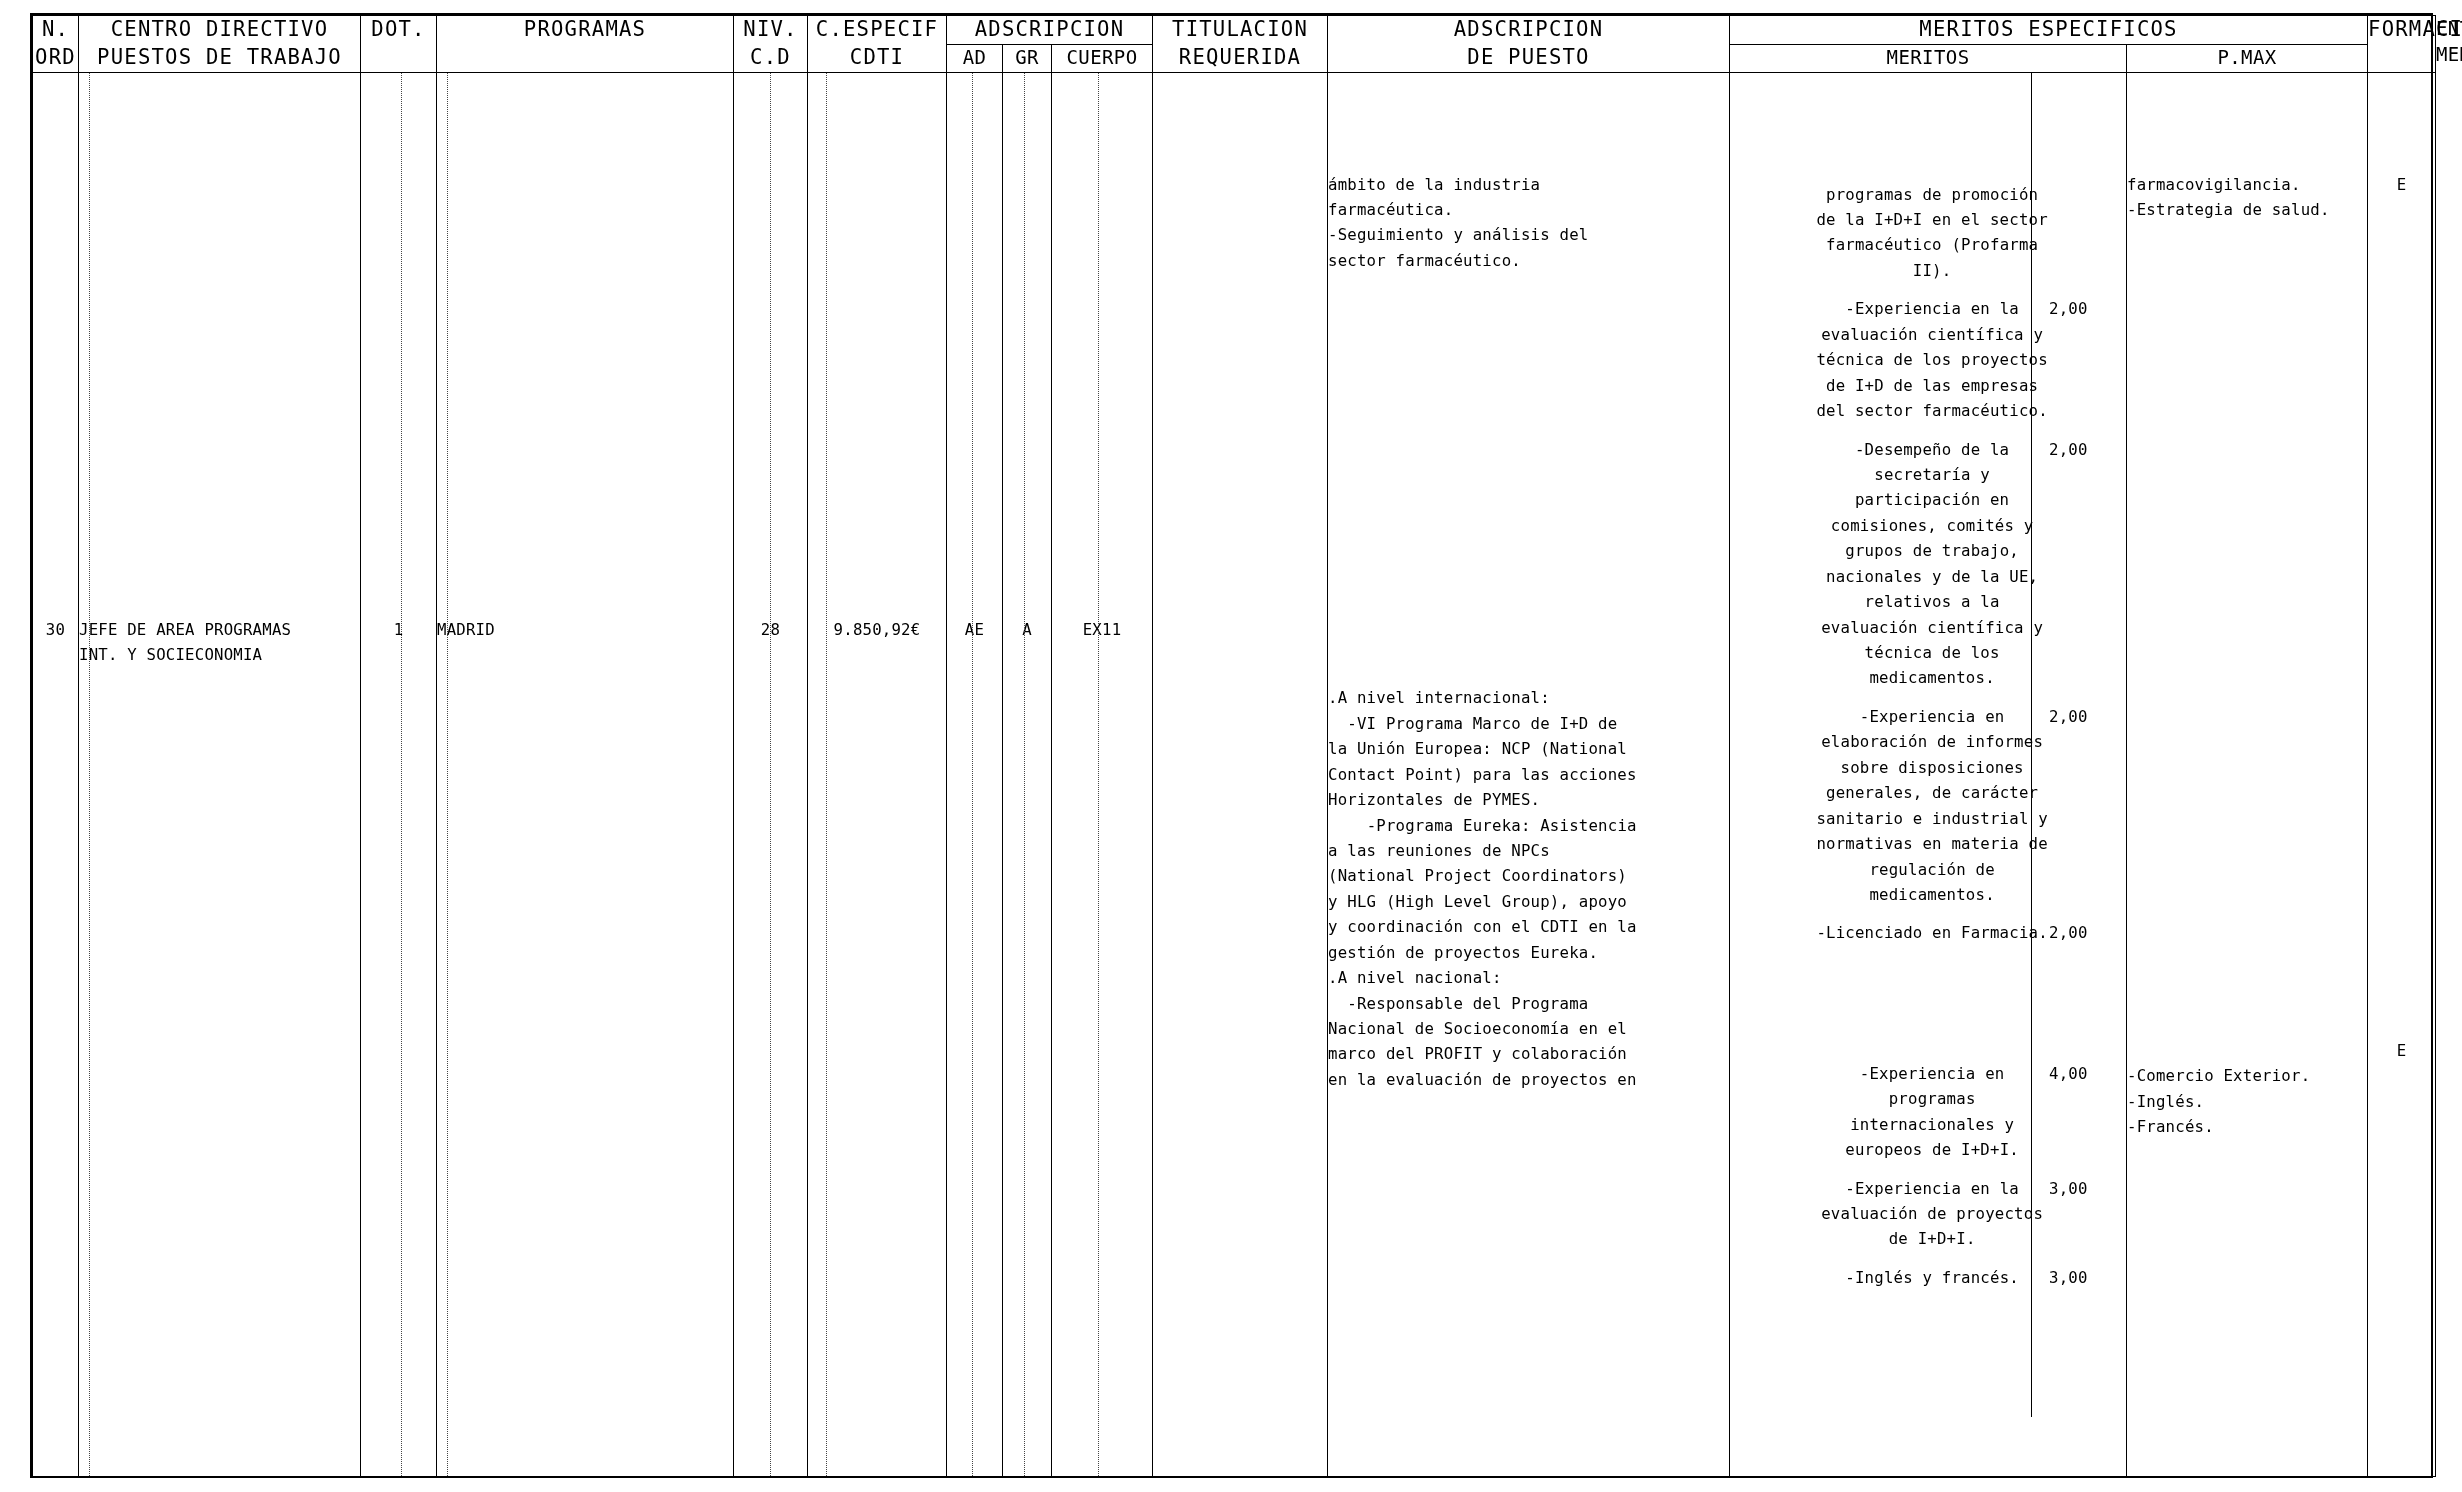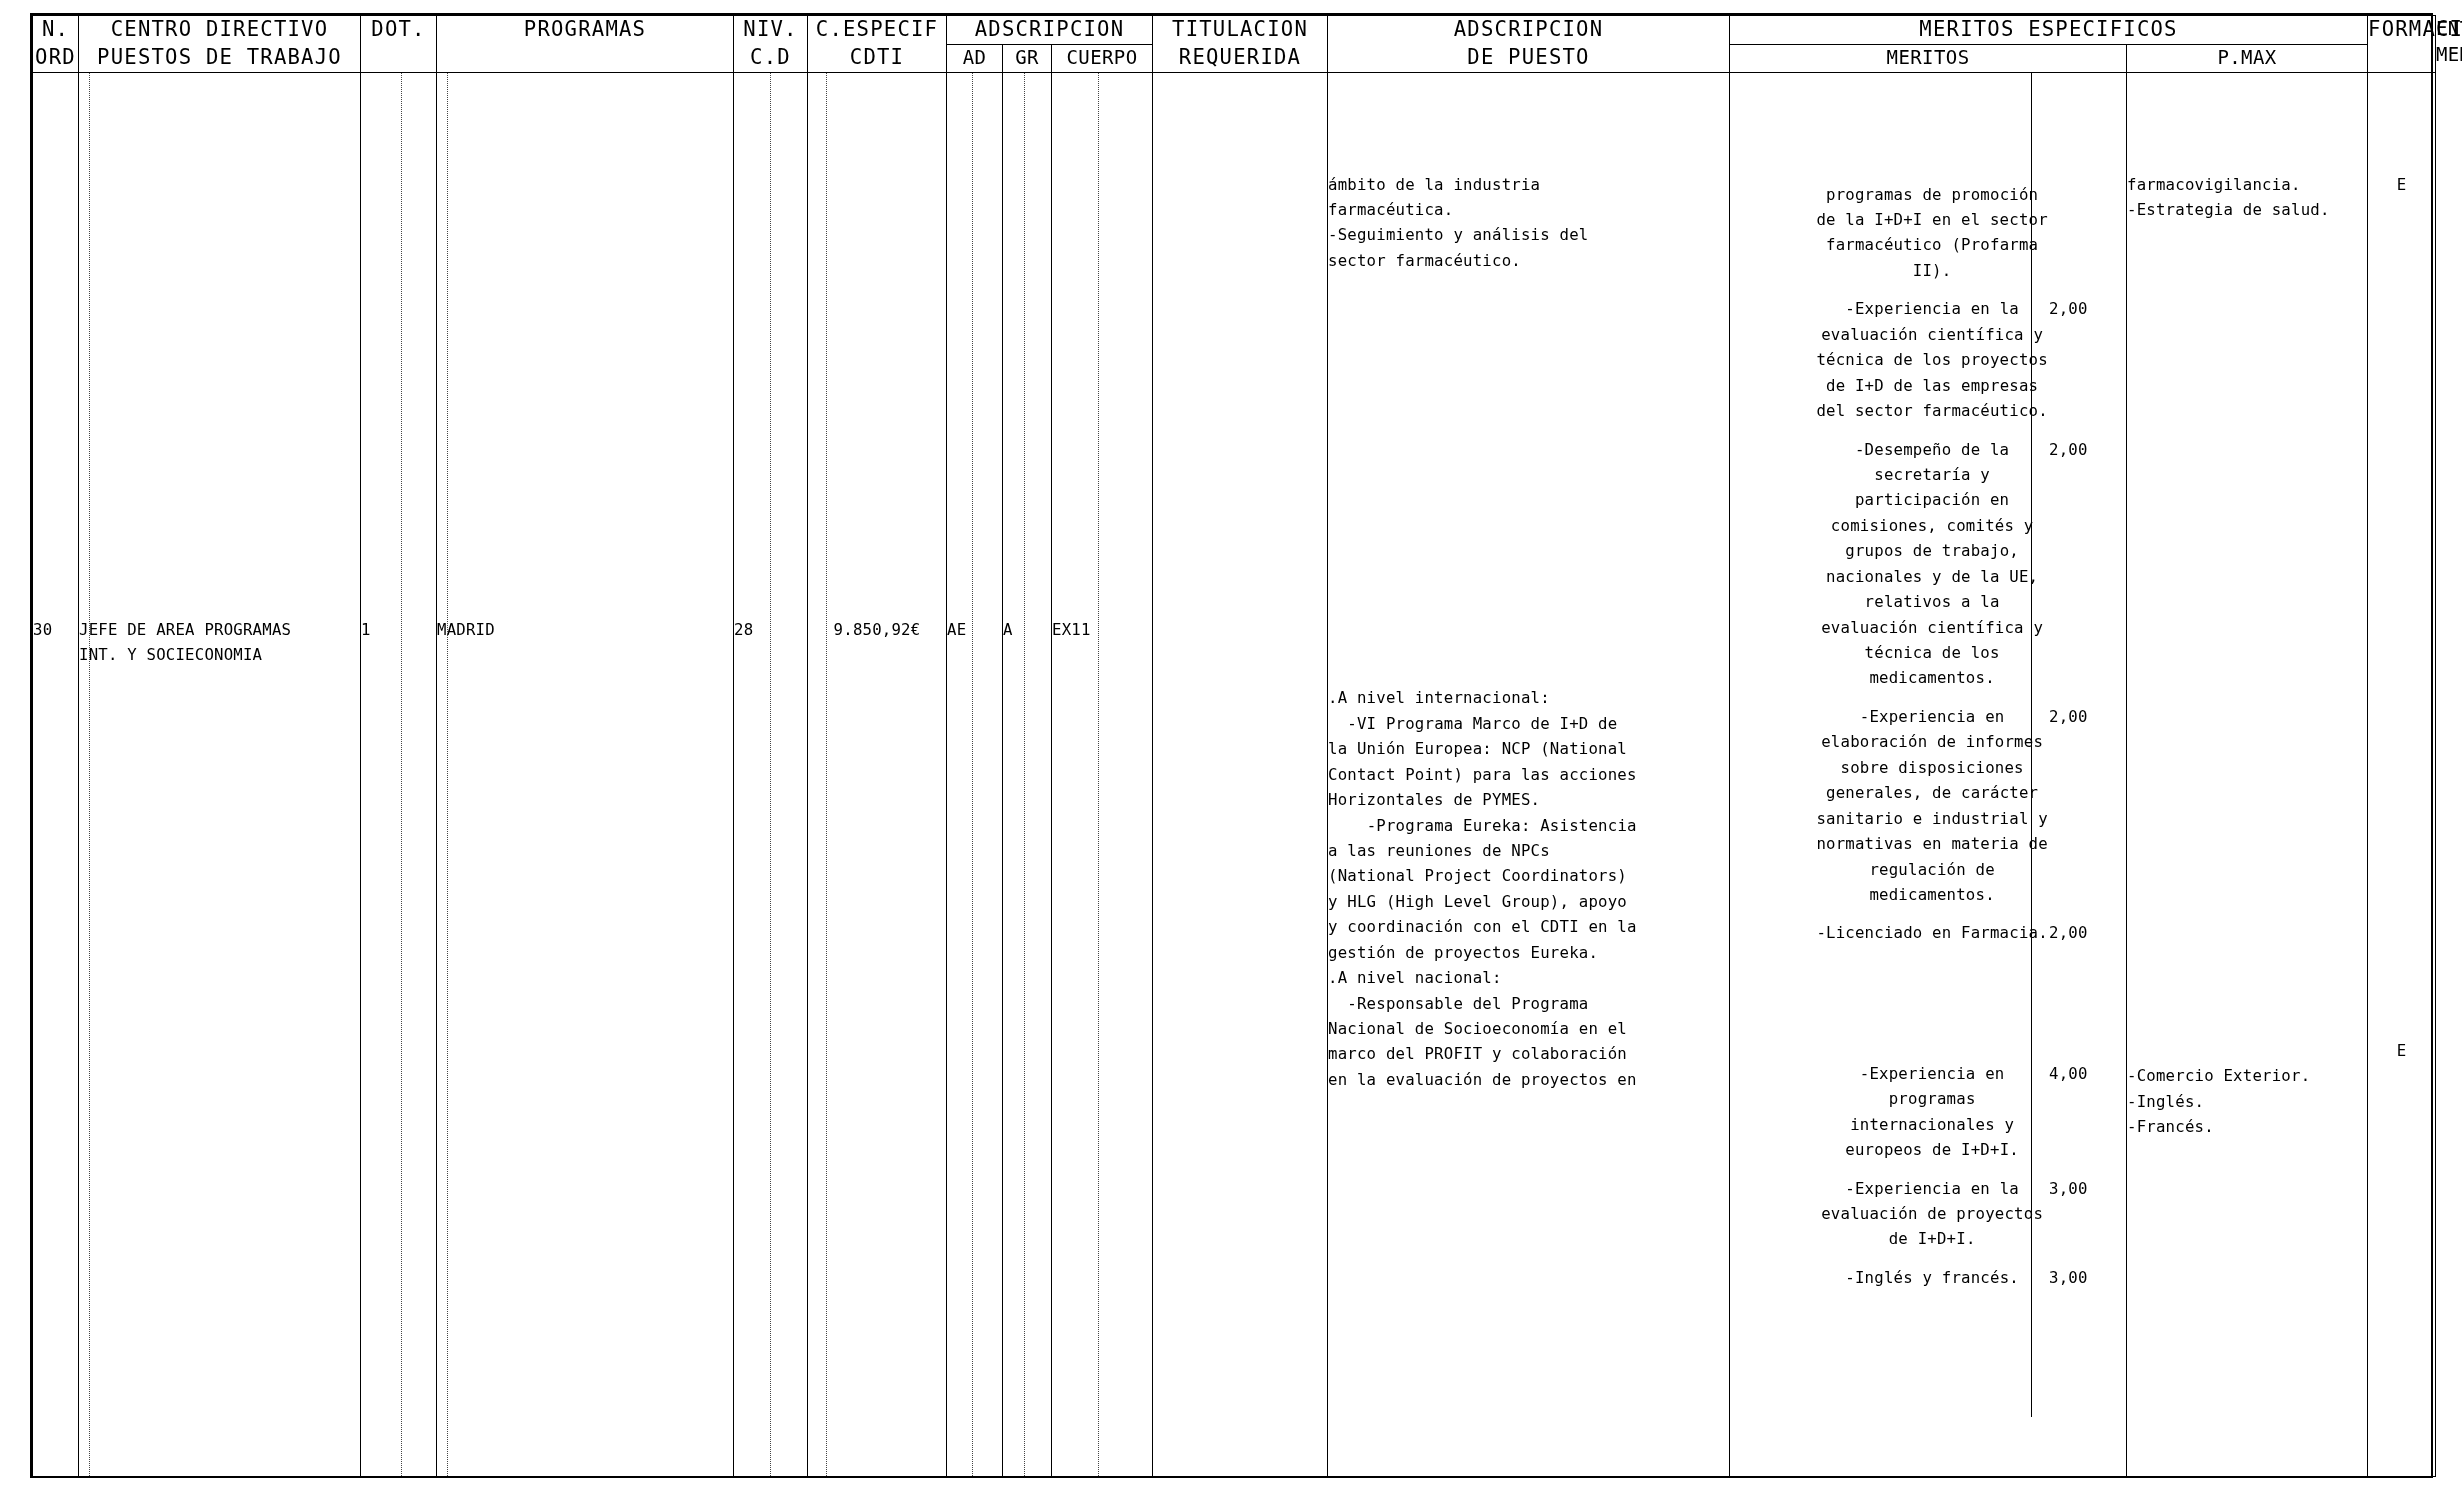--- a/index.html
+++ b/index.html
@@ -58,20 +58,21 @@
     display: block;
   }
   
   td.body {
     font-size: 15.7px;
     line-height: 1.62;
     letter-spacing: 0.2px;
     padding: 3.3px 5.8px 3.3px 6.6px;
   }
   td.center {
+    text-align: center;
     margin-top: 36px;
   }
   td.right {
     text-align: center;
     padding-right: 8.2px;
   }
   .pad-top {
     display: block;
     height: 544px;
   }

